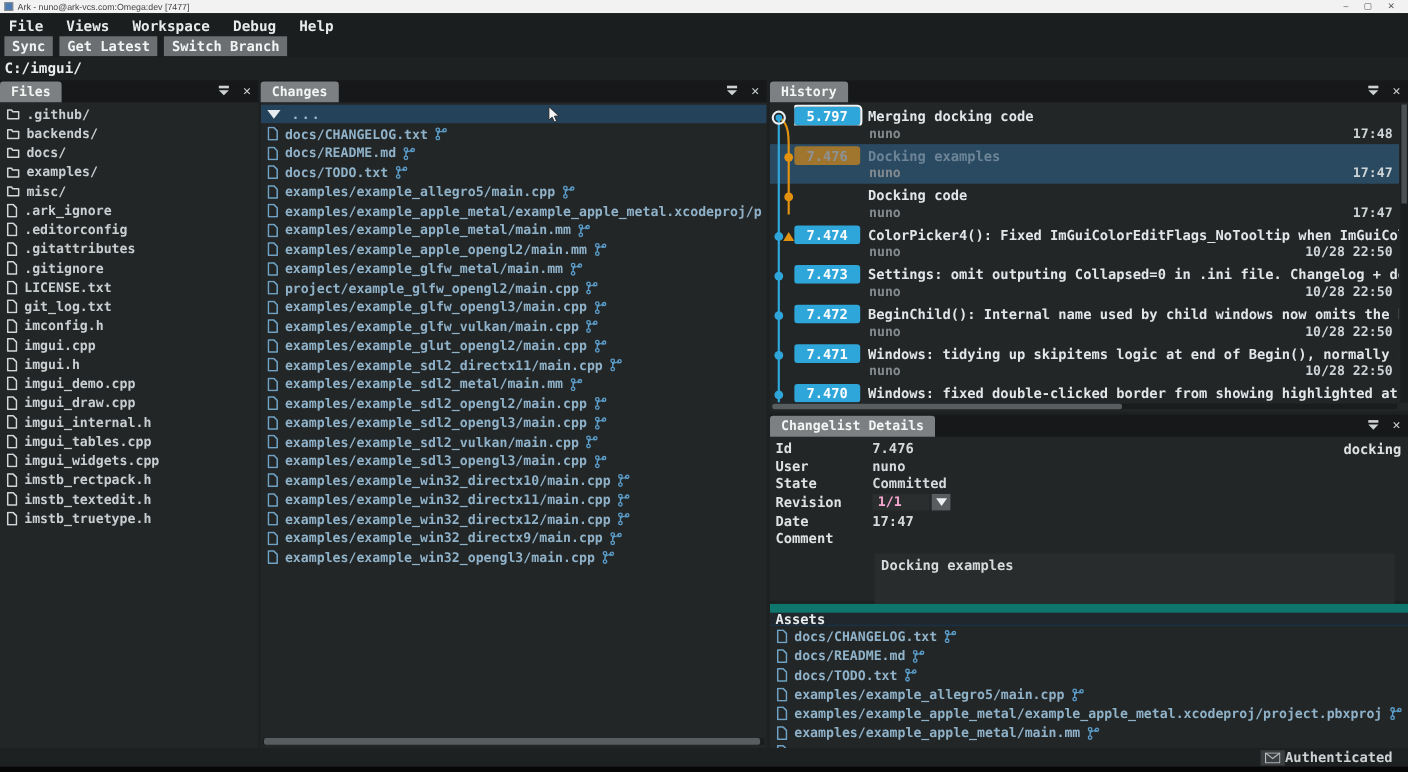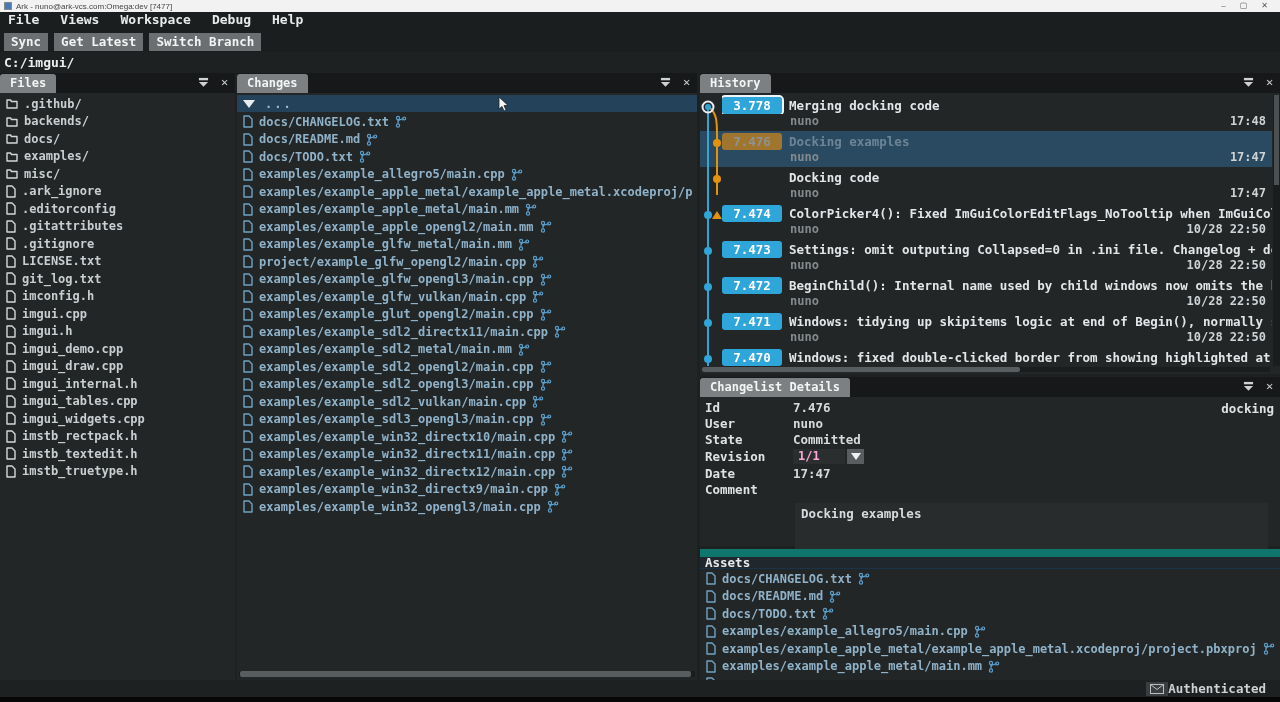--- a/index.html
+++ b/index.html
@@ -11,21 +11,21 @@
   
   .titlebar { position:absolute; top:0; left:0; right:0; height:12px; background:#f2f2f2;
     display:flex; align-items:center; padding:0 4px; font-family:"Liberation Sans",sans-serif; }
   .titlebar .app-ico { width:8px; height:8px; background:#4a7ab5; border:1px solid #888; margin-right:4px; }
   .titlebar .ttext { font-size:8px; font-weight:400; color:#444; flex:1; white-space:nowrap; overflow:hidden; }
   .wctl { display:flex; gap:14px; margin-right:8px; }
   .wctl span { font-size:8px; font-weight:400; color:#555; line-height:8px; }
 
   
   .menubar { position:absolute; top:12px; left:0; right:0; height:20px; background:#1b1e1f;
-    display:flex; align-items:flex-start; gap:0; padding-left:8px; }
+    display:flex; align-items:flex-end; gap:0; padding-left:8px; }
   .menubar .mitem { color:#e8eaeb; font-size:13px; padding:0 11px 0 0; margin-right:10px; cursor:default; }
   .toolbar { position:absolute; top:32px; left:0; right:0; height:20px; background:#1b1e1f;
     display:flex; align-items:center; gap:6px; padding-left:4px; }
   .tbtn { background:#6b6f71; color:#f2f3f3; font-size:12.5px; font-family:inherit; font-weight:700;
     border:none; height:18px; padding:0 7px; line-height:18px; cursor:pointer; }
   .pathbar { position:absolute; top:52px; left:0; right:0; height:21px; background:#1e2122;
     display:flex; align-items:center; padding-left:4px; color:#eceeee; font-size:13px; }
 
   
   .panel { position:absolute; background:#232627; }
@@ -621,21 +621,21 @@
             </svg>
         </span>
         <span class="icobtn">
             <span class="x-glyph">✕</span>
           </span>
       </span>
     </div>
     <div class="hist-list" id="history-list">
         <div class="hentry">
           <div class="hline1">
-            <span class="badge blue ringed">3.778</span>
+            <span class="badge blue ringed">5.797</span>
             <span class="htitle">Merging docking code</span>
           </div>
           <div class="hline2">
             <span class="huser">nuno</span>
             <span class="htime">17:48</span>
           </div>
         </div>
         <div class="hentry selrow">
           <div class="hline1">
             <span class="badge orange-dim">7.476</span>

